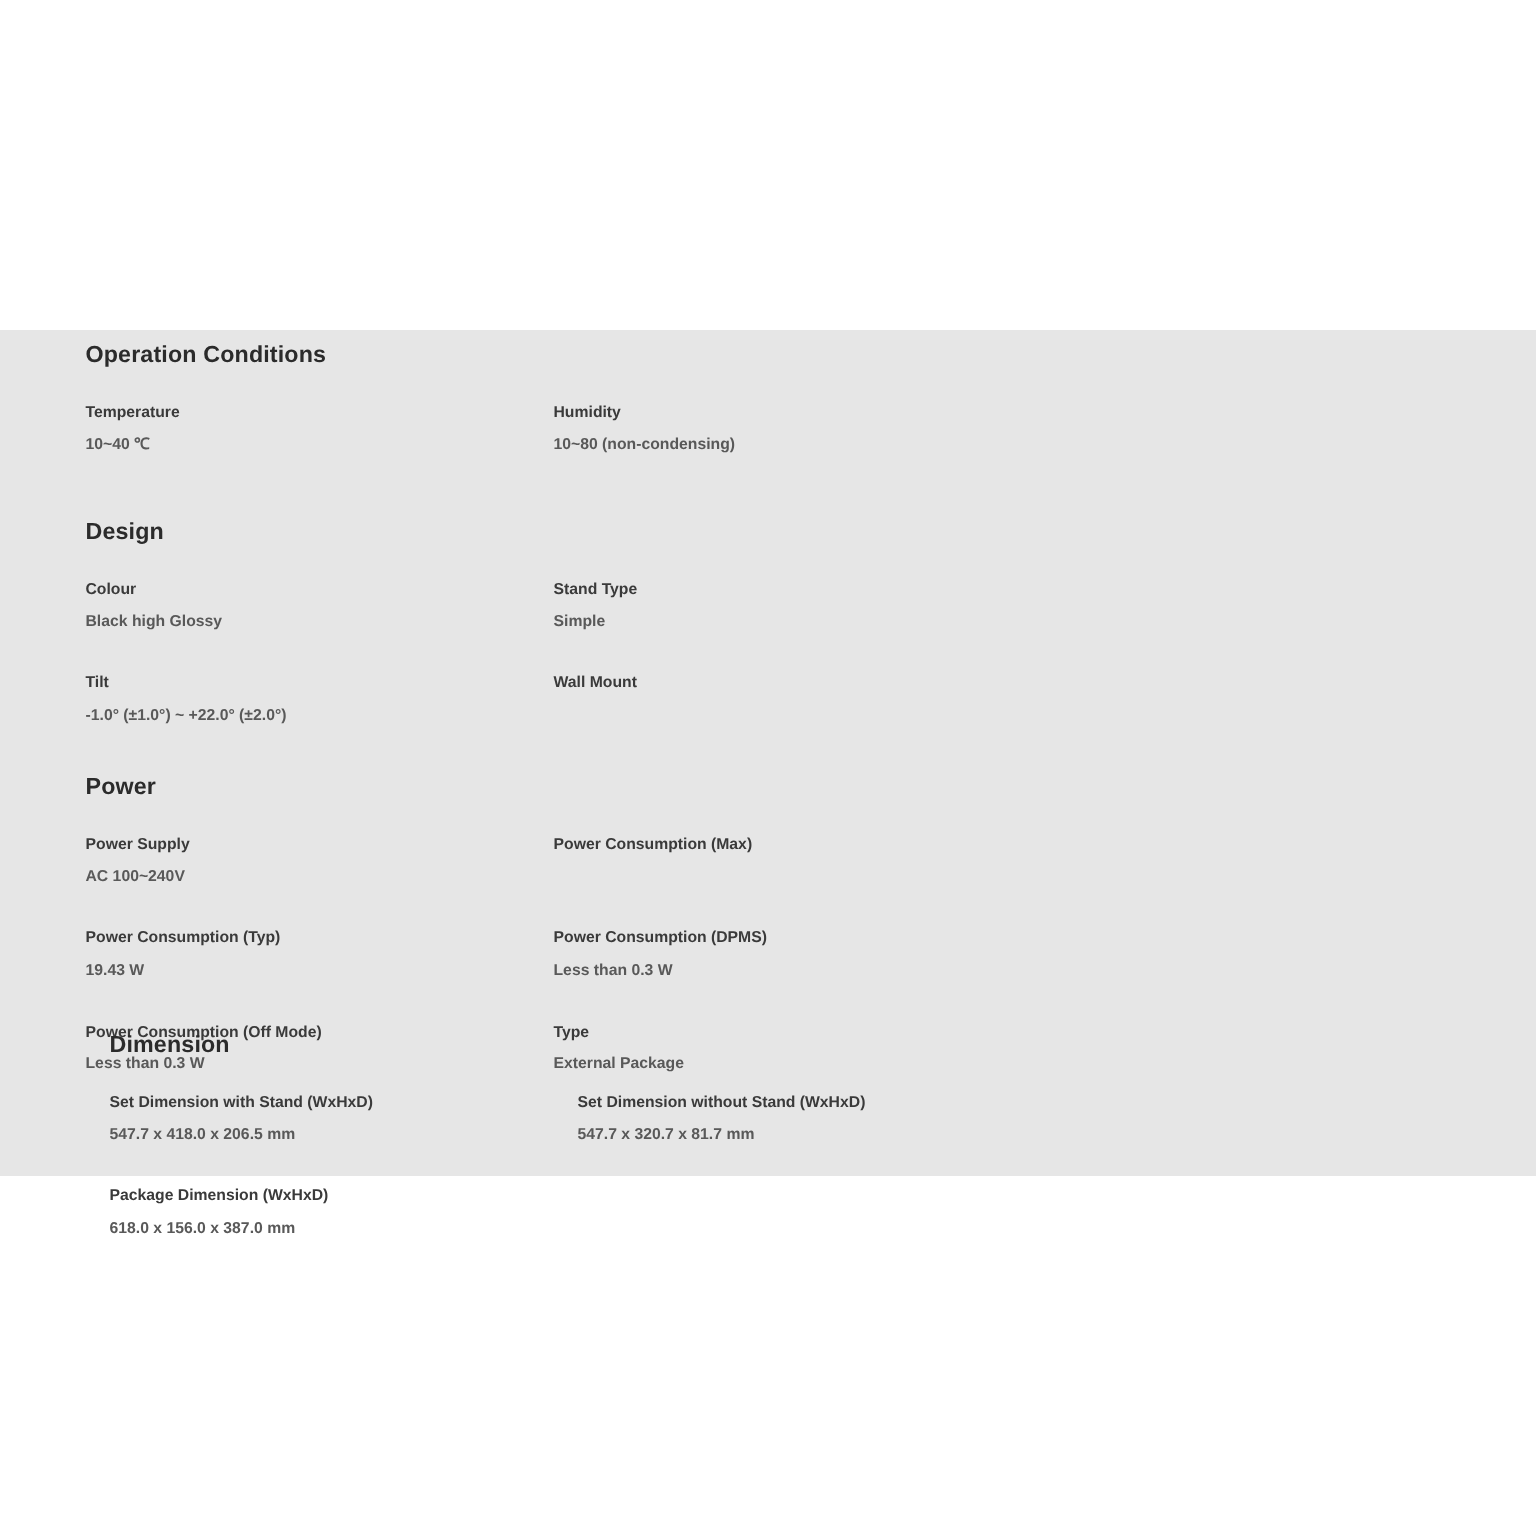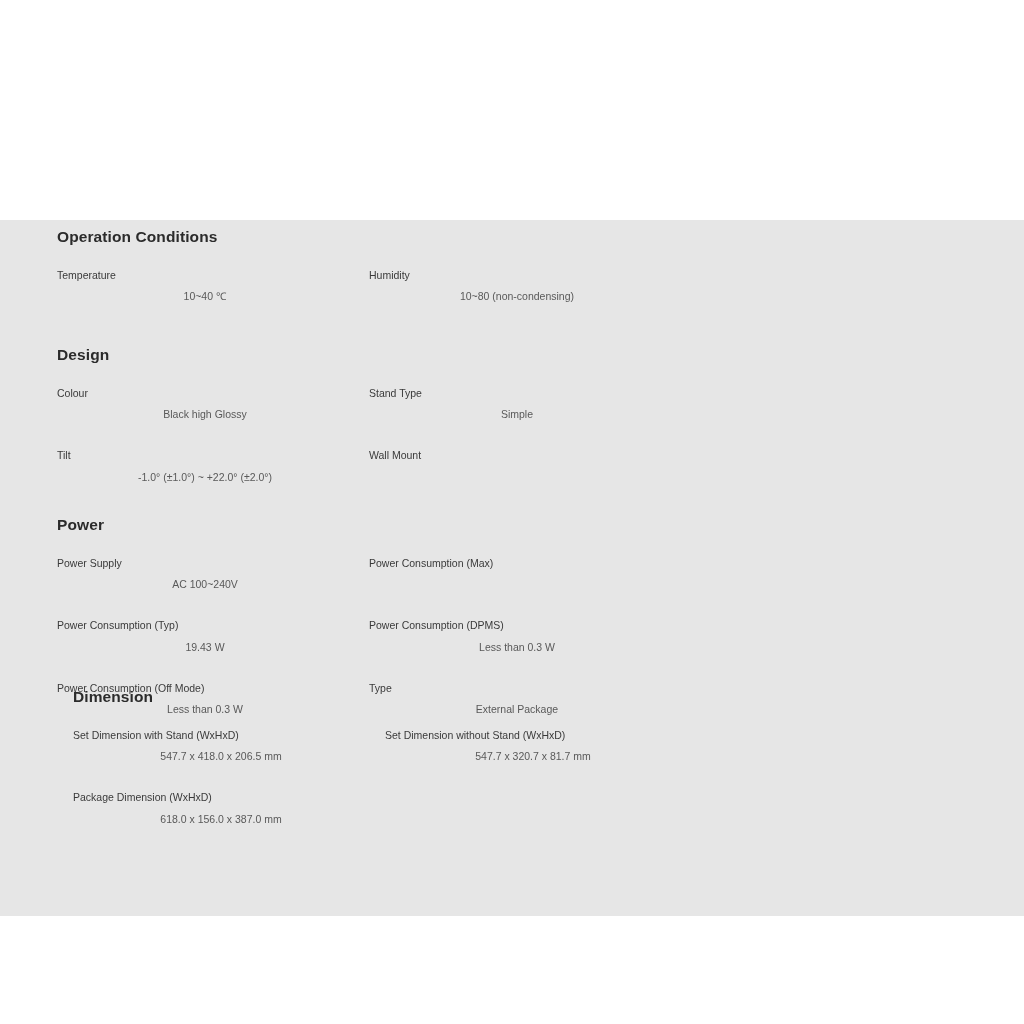--- a/index.html
+++ b/index.html
@@ -15,21 +15,21 @@
     width: 1024px;
     height: 1024px;
     background: #ffffff;
     overflow: hidden;
   }
   .spec-panel {
     position: absolute;
     left: 0;
     top: 220px;
     width: 1024px;
-    height: 696px;
+    height: 564px;
     background: #e6e6e6;
     box-sizing: border-box;
     padding: 0;
   }
   .section {
     position: absolute;
     left: 57px;
     width: 930px;
   }
   .section-title {
@@ -45,31 +45,30 @@
     width: 930px;
   }
   .cell {
     width: 312px;
     box-sizing: border-box;
     padding-right: 16px;
     margin-bottom: 26px;
   }
   .cell .k {
     font-size: 10.5px;
-    font-weight: normal;
+    font-weight: bold;
     color: #3a3a3a;
     line-height: 1.45;
     margin-bottom: 6px;
   }
   .cell .v {
     font-size: 10.5px;
-    font-weight: normal;
+    font-weight: bold;
     color: #595959;
     line-height: 1.45;
-    text-align: center;
   }
   
   #sec-operation { top: 8px; }
   #sec-design    { top: 126px; }
   #sec-power     { top: 296px; }
   #sec-dimension { top: 468px; margin-left: 16px; }
 </style>
 </head>
 <body>
 

